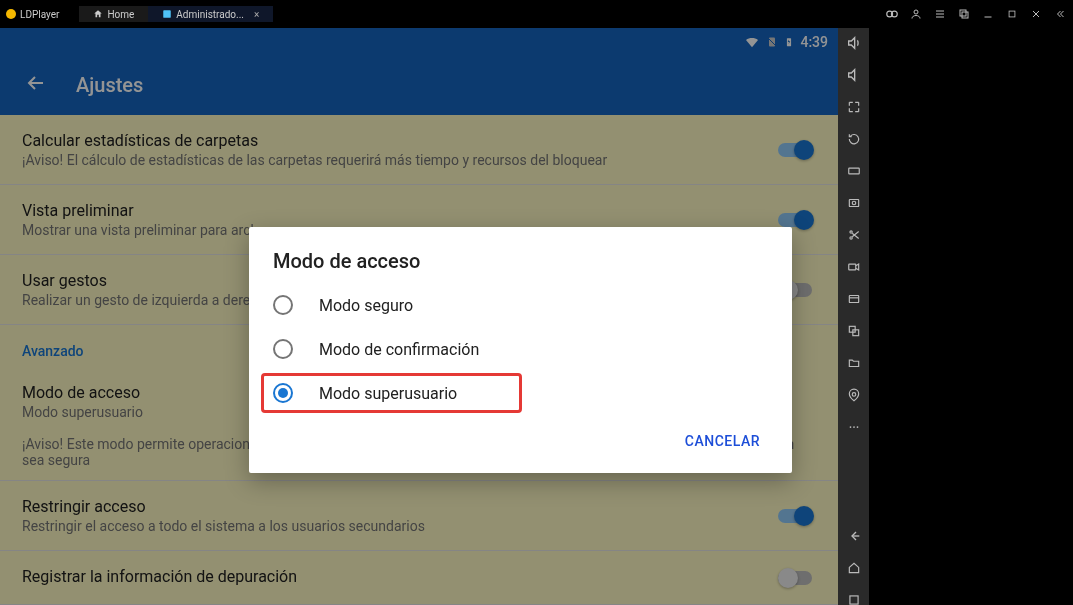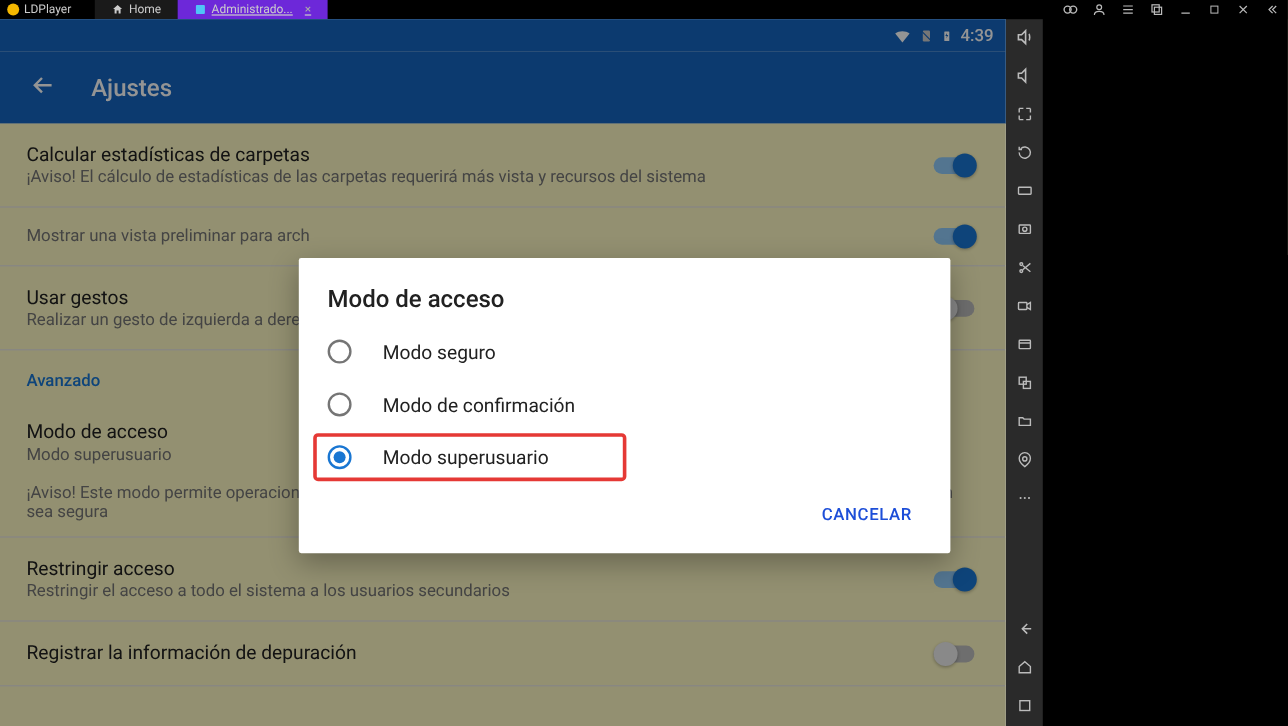--- a/index.html
+++ b/index.html
@@ -1,24 +1,24 @@
 <!DOCTYPE html>
 <html><head>
 <meta charset="utf-8">
 <style>
 * { margin: 0; padding: 0; box-sizing: border-box; font-family: Roboto, Arial, sans-serif; }
 html, body { width: 1073px; height: 605px; overflow: hidden; background: #000; }
 
-.titlebar { height: 16px; background: #000; display: flex; align-items: center; color: #ccc; font-size: 10px; }
+.titlebar { height: 28px; background: #000; display: flex; align-items: center; color: #ccc; font-size: 10px; }
 .titlebar-left { display: flex; align-items: center; gap: 4px; padding-left: 6px; }
 .titlebar-logo { width: 10px; height: 10px; background: #f5b800; border-radius: 50%; display: inline-block; }
 .tabs { display: flex; margin-left: 20px; height: 16px; }
 .tab { display: flex; align-items: center; gap: 4px; padding: 0 14px; height: 16px; color: #ccc; font-size: 10px; }
 .tab.home { background: #1a1a1a; }
-.tab.active { background: #6d28d9; text-decoration: underline; }
+.tab.active { background: #0f172a; }
 .tab-icon { width: 10px; height: 10px; display: inline-flex; align-items: center; justify-content: center; }
 .close-x { margin-left: 6px; color: #aaa; cursor: pointer; }
 .titlebar-right { margin-left: auto; display: flex; align-items: center; gap: 10px; padding-right: 6px; }
 .tb-icon { width: 14px; height: 14px; display: inline-flex; align-items: center; justify-content: center; color: #bbb; cursor: pointer; }
 
 .emu-frame { display: flex; height: 589px; }
 .emu-screen { width: 838px; height: 589px; position: relative; background: #f5f5f5; }
 .emu-sidebar { width: 31px; background: #2a2a2a; display: flex; flex-direction: column; align-items: center; padding-top: 6px; gap: 14px; }
 .side-icon { width: 18px; height: 18px; display: flex; align-items: center; justify-content: center; color: #bbb; cursor: pointer; }
 .side-spacer { flex: 1; }
@@ -166,27 +166,28 @@
         <svg width="24" height="24" viewBox="0 0 24 24" fill="none" stroke="#fff" stroke-width="2">
             <path d="M19 12H5M11 18l-6-6 6-6"></path>
           </svg>
       </span>
       <span class="appbar-title">Ajustes</span>
     </div>
 
     <div class="content">
       <div class="setting-row">
         <div class="setting-title">Calcular estadísticas de carpetas</div>
-        <div class="setting-sub">¡Aviso! El cálculo de estadísticas de las carpetas requerirá más vista y recursos del sistema</div>
+        <div class="setting-sub">¡Aviso! El cálculo de estadísticas de las carpetas requerirá más tiempo y recursos del bloquear</div>
         <div class="switch on">
             <div class="switch-track"></div>
             <div class="switch-thumb"></div>
           </div>
       </div>
       <div class="setting-row">
+        <div class="setting-title">Vista preliminar</div>
         <div class="setting-sub">Mostrar una vista preliminar para arch</div>
         <div class="switch on">
             <div class="switch-track"></div>
             <div class="switch-thumb"></div>
           </div>
       </div>
       <div class="setting-row">
         <div class="setting-title">Usar gestos</div>
         <div class="setting-sub">Realizar un gesto de izquierda a dere</div>
         <div class="switch off">

